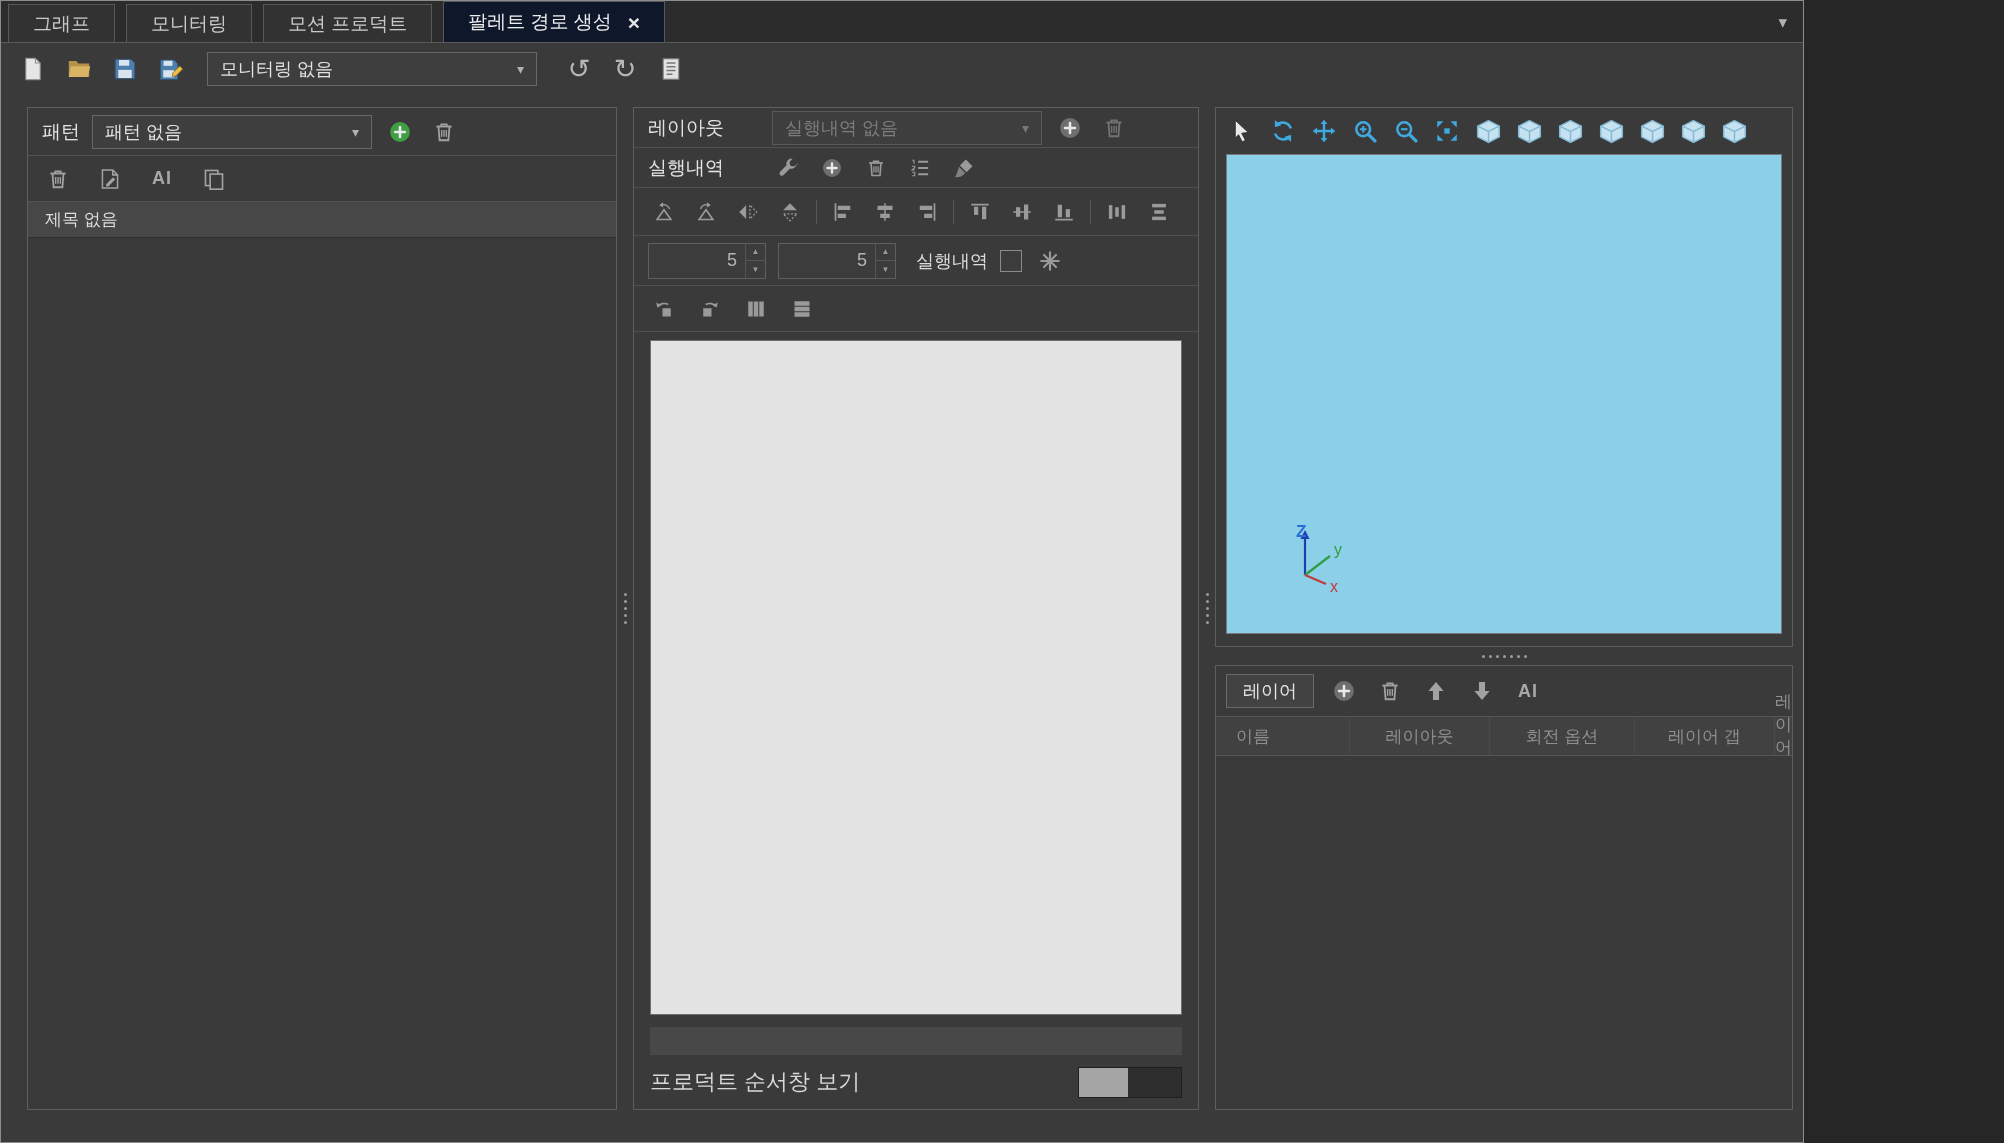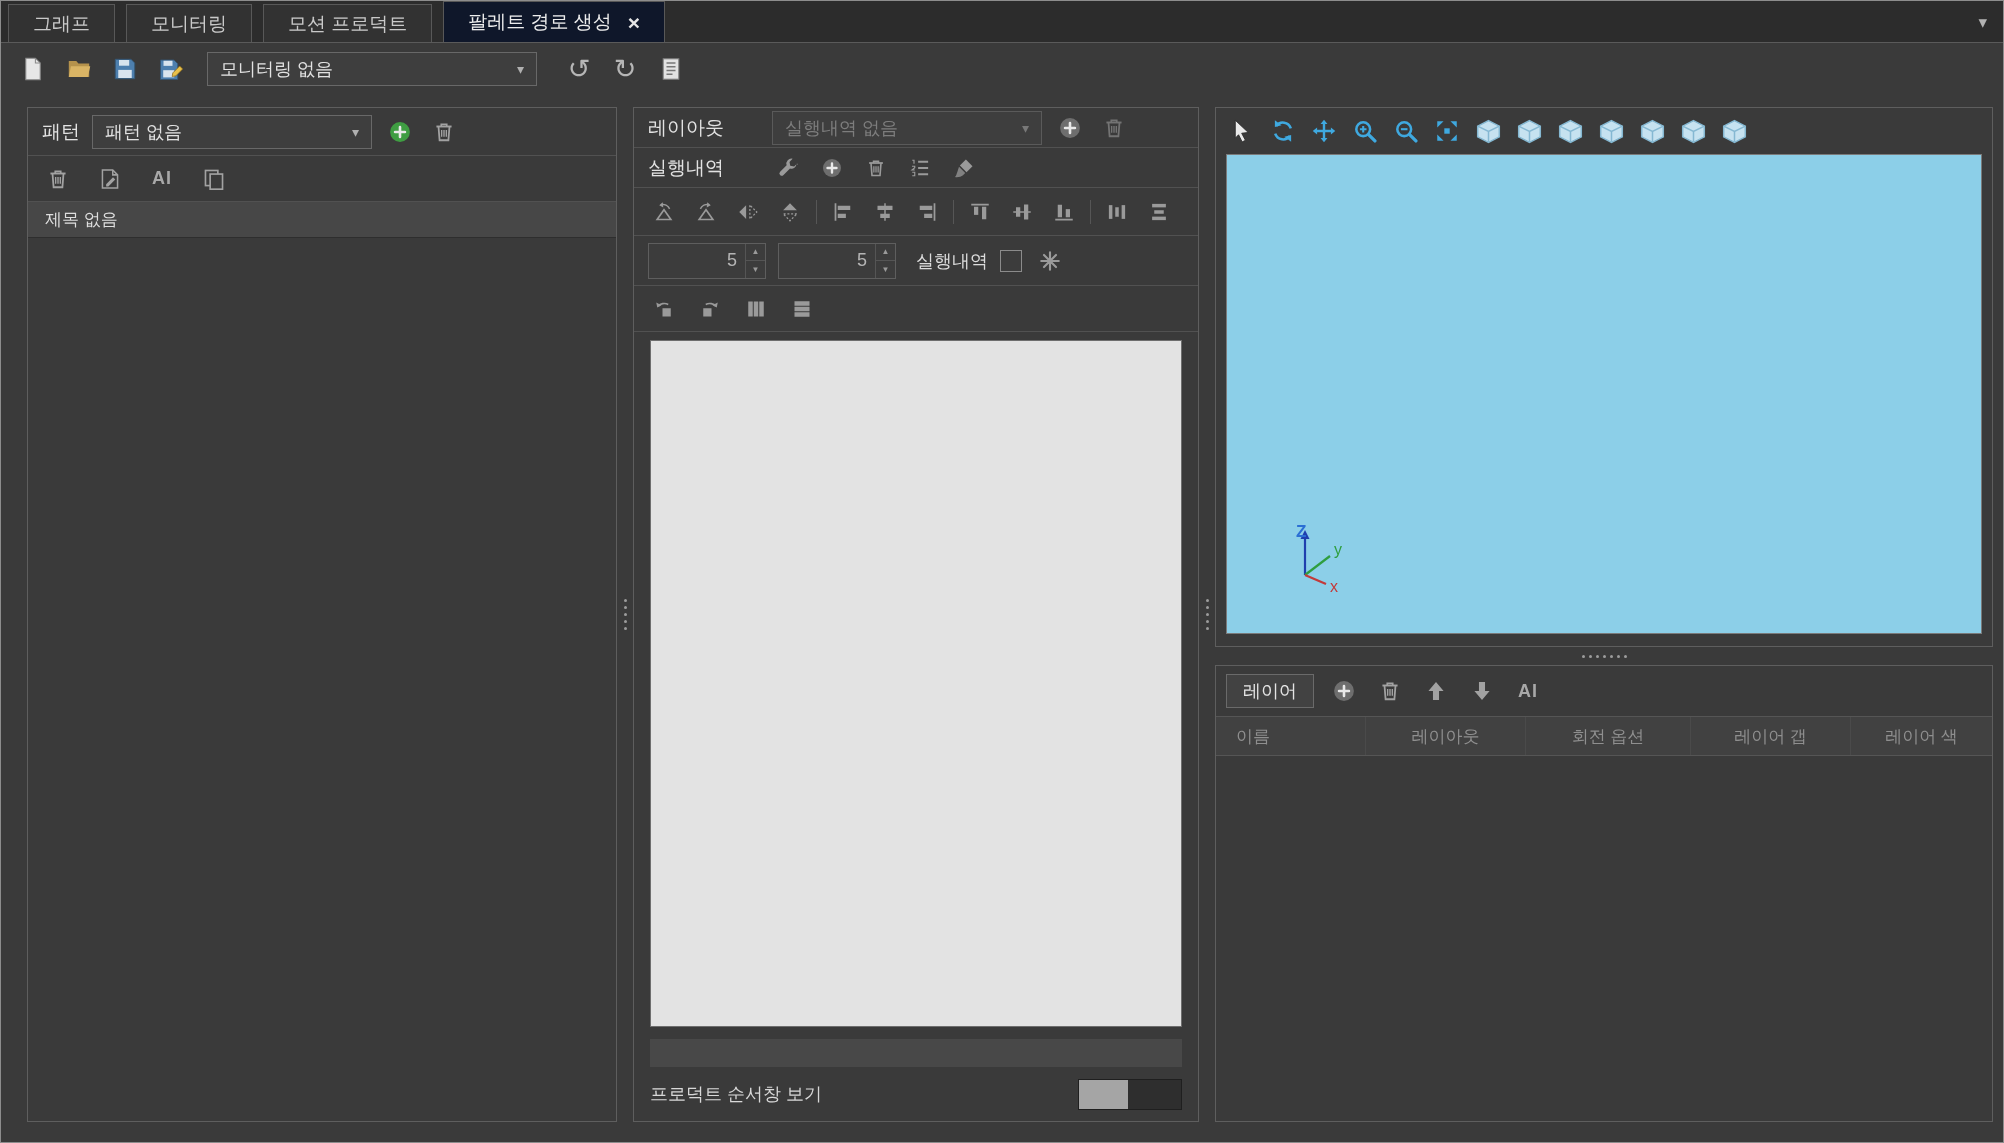--- a/index.html
+++ b/index.html
@@ -1,39 +1,39 @@
 <!DOCTYPE html>
 <html><head>
 <meta charset="utf-8">
 <style>
   *{box-sizing:border-box;margin:0;padding:0}
   html,body{background:#262626}
   button{background:none;border:none;cursor:pointer;font-family:inherit}
-  .window{position:relative;width:2004px;height:1143px;background:#3a3a3a;border:1px solid #8d8d8d;
+  .window{position:relative;width:1804px;height:1143px;background:#3a3a3a;border:1px solid #8d8d8d;
     font-family:"Liberation Sans","DejaVu Sans",sans-serif;color:#d0d0d0;display:flex;flex-direction:column;overflow:hidden}
 
   
   .tabbar{height:42px;background:#2c2c2c;display:flex;align-items:flex-end;border-bottom:1px solid #5a5a5a;position:relative;flex:none}
   .tab{height:38px;display:flex;align-items:center;gap:16px;padding:0 24px;font-size:19px;color:#c9c9c9;
     background:#323232;border:1px solid #585858;border-bottom:none;margin-left:11px}
   .tab:first-child{margin-left:7px}
   .tab.active{background:#0f172a;color:#ededed;height:41px}
   .tab-close{font-size:21px;font-weight:bold;color:#e6e6e6;line-height:1}
   .tab-caret{position:absolute;right:16px;top:11px;color:#b2b2b2;font-size:17px}
 
   
   .toolbar{height:52px;display:flex;align-items:center;padding:0 14px;gap:10px;flex:none}
   .tbtn{width:36px;height:36px;display:flex;align-items:center;justify-content:center}
   .glyph-btn{font-size:27px;color:#b6b6b6;line-height:1}
   .dd{display:flex;align-items:center;height:34px;background:#3e3e3e;border:1px solid #686868;padding:0 12px;font-size:18px;color:#e2e2e2}
   .dd-caret{margin-left:auto;color:#b0b0b0;font-size:14px;padding-left:16px}
   .history-dd{width:330px;margin-left:8px;margin-right:14px}
 
   
-  .main{flex:1;display:flex;padding:12px 10px 20px 26px;min-height:0}
+  .main{flex:1;display:flex;padding:12px 10px 32px 26px;min-height:0}
   .panel{border:1px solid #5e5e5e;background:#3a3a3a;display:flex;flex-direction:column;min-height:0}
   .pattern-panel{width:590px;flex:none}
   .layout-panel{width:566px;flex:none}
   .right-col{flex:1;display:flex;flex-direction:column;min-width:0}
   .splitter-v{width:16px;flex:none;display:flex;align-items:center;justify-content:center}
   .splitter-h{height:18px;flex:none;display:flex;align-items:center;justify-content:center}
   .dots-v{display:flex;flex-direction:column;gap:4px}
   .dots-h{display:flex;gap:4px}
   .dots-v i,.dots-h i{width:3px;height:3px;background:#9c9c9c;border-radius:50%;display:block}
 
@@ -75,21 +75,21 @@
   .spin{display:flex;align-items:stretch;width:118px;height:36px;border:1px solid #5e5e5e;background:#3c3c3c;flex:none}
   .spin input{flex:1;min-width:0;background:transparent;border:none;outline:none;color:#b4b4b4;font-size:18px;text-align:right;padding-right:8px;font-family:inherit}
   .spin-btns{width:20px;display:flex;flex-direction:column;border-left:1px solid #555}
   .spin-btns span{flex:1;display:flex;align-items:center;justify-content:center;font-size:8px;color:#9a9a9a}
   .spin-btns span:first-child{border-bottom:1px solid #555}
   .abs-label{font-size:18px;color:#dcdcdc;margin-left:8px}
   .chk{width:22px;height:22px;border:1px solid #8b8b8b;background:#3c3c3c;flex:none}
   .canvas-wrap{flex:1;display:flex;flex-direction:column;padding:8px 16px 0;min-height:0}
   .canvas{flex:1;background:#e3e3e3;border:1px solid #6e6e6e}
   .canvas-strip{height:28px;background:#484848;margin-top:12px;flex:none}
-  .order-row{height:54px;display:flex;align-items:center;padding:0 16px;font-size:18px;color:#d8d8d8;flex:none}
+  .order-row{height:54px;display:flex;align-items:center;padding:0 16px;font-size:22px;color:#d8d8d8;flex:none}
   .toggle{margin-left:auto;width:104px;height:31px;background:#2e2e2e;border:1px solid #1f1f1f;display:flex}
   .toggle-knob{width:49px;height:100%;background:#a5a5a5}
 
   
   .view-box{height:540px;flex:none}
   .view-toolbar{height:46px;display:flex;align-items:center;gap:9px;padding:0 10px;flex:none}
   .viewport{flex:1;margin:0 10px 12px;background:#8ccfe8;border:1px solid #7a7a7a;position:relative}
   .axis{position:absolute;left:58px;bottom:36px}
   .layer-box{flex:1}
   .layer-head{height:50px;display:flex;align-items:center;gap:14px;padding:0 10px;flex:none}

